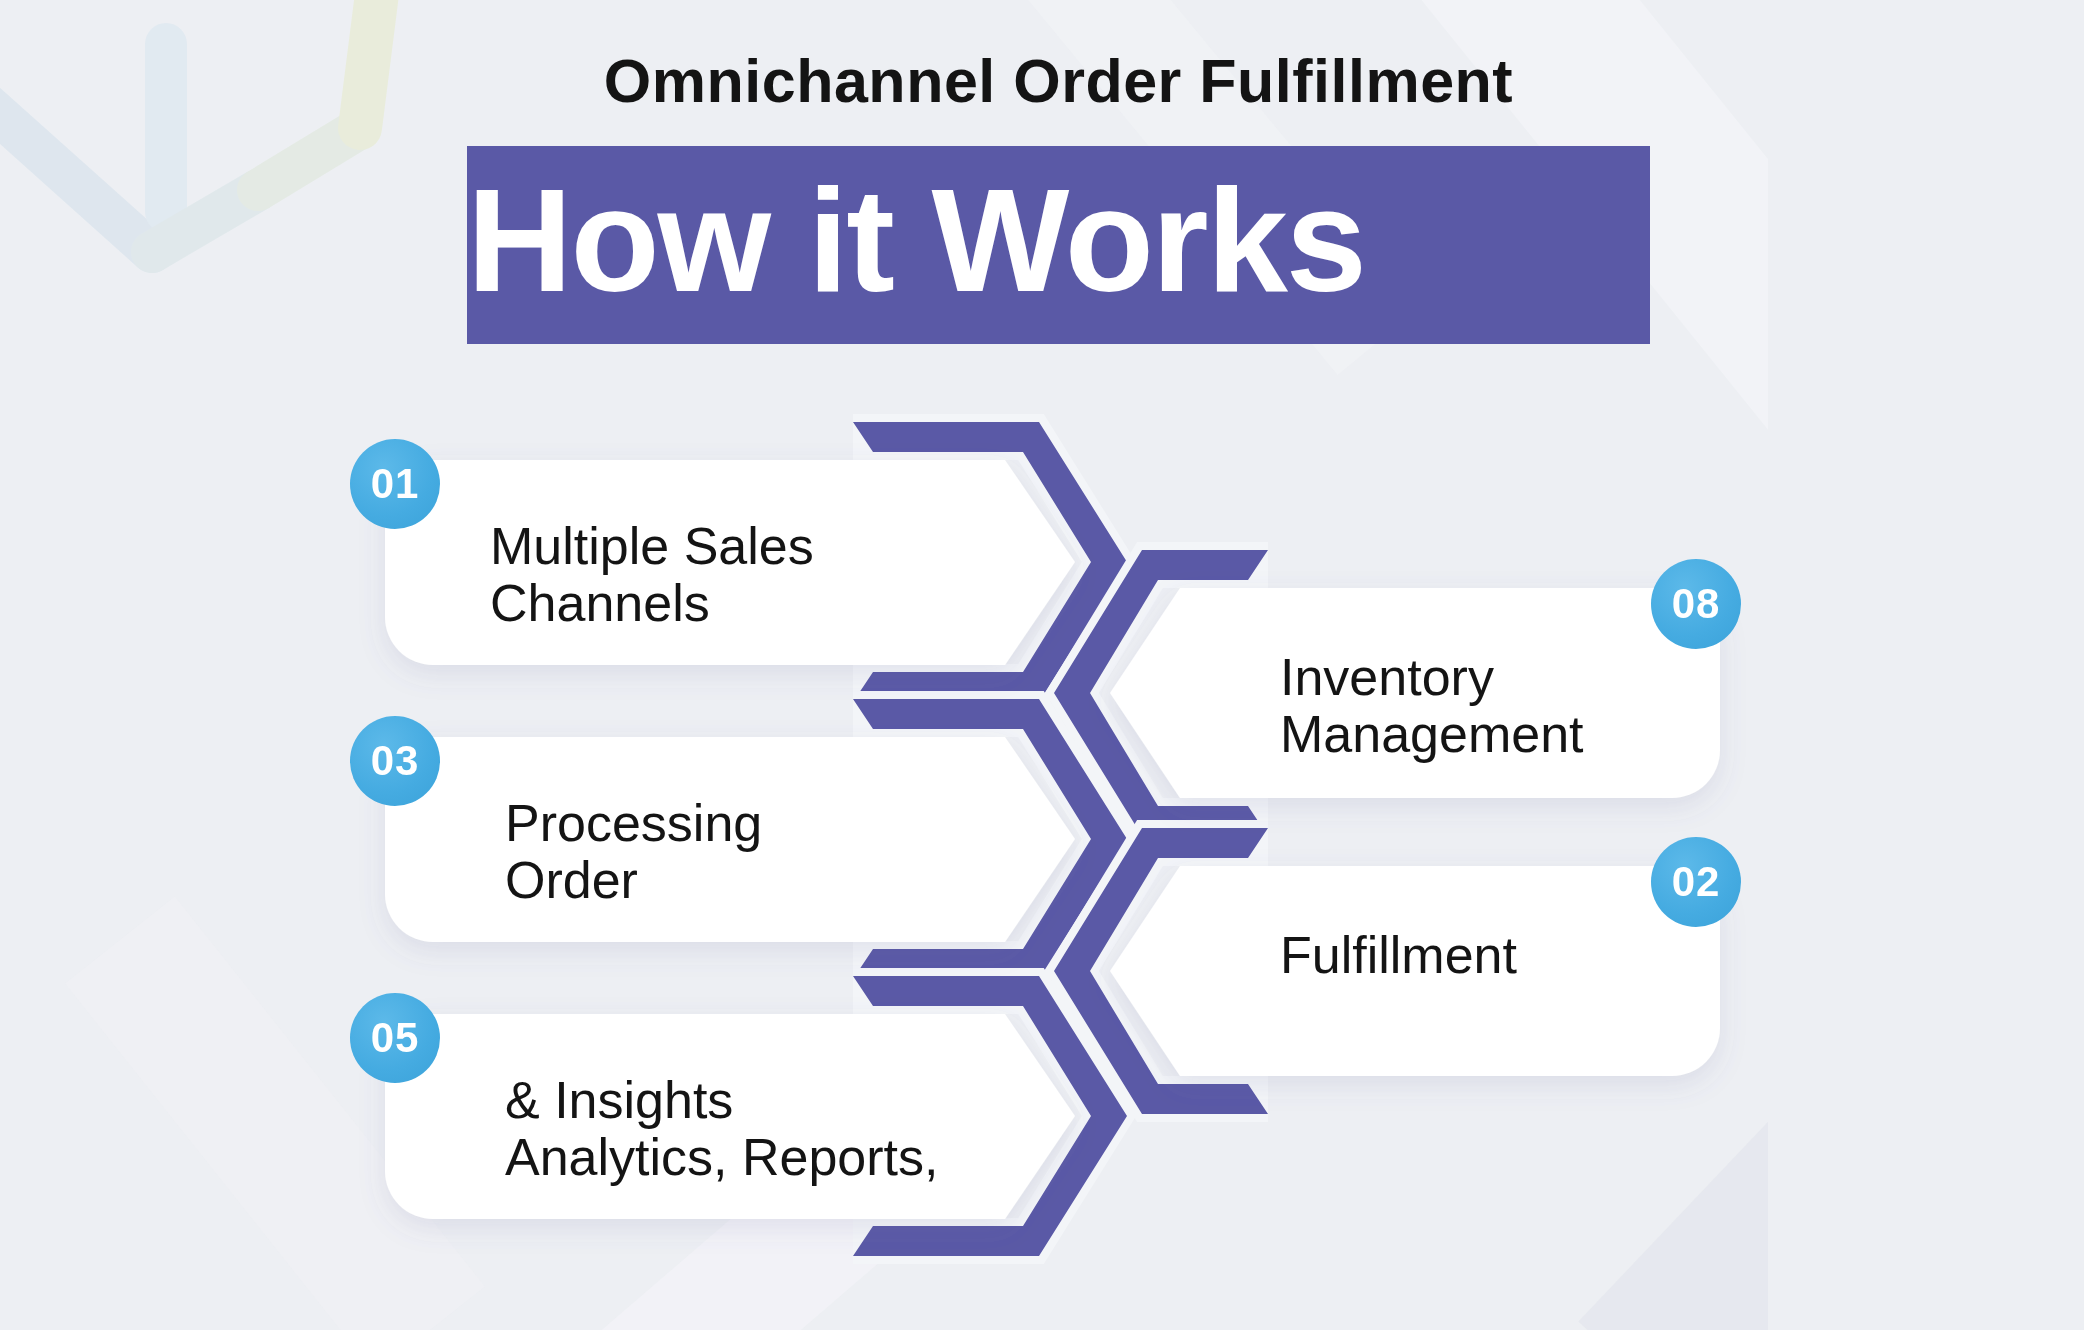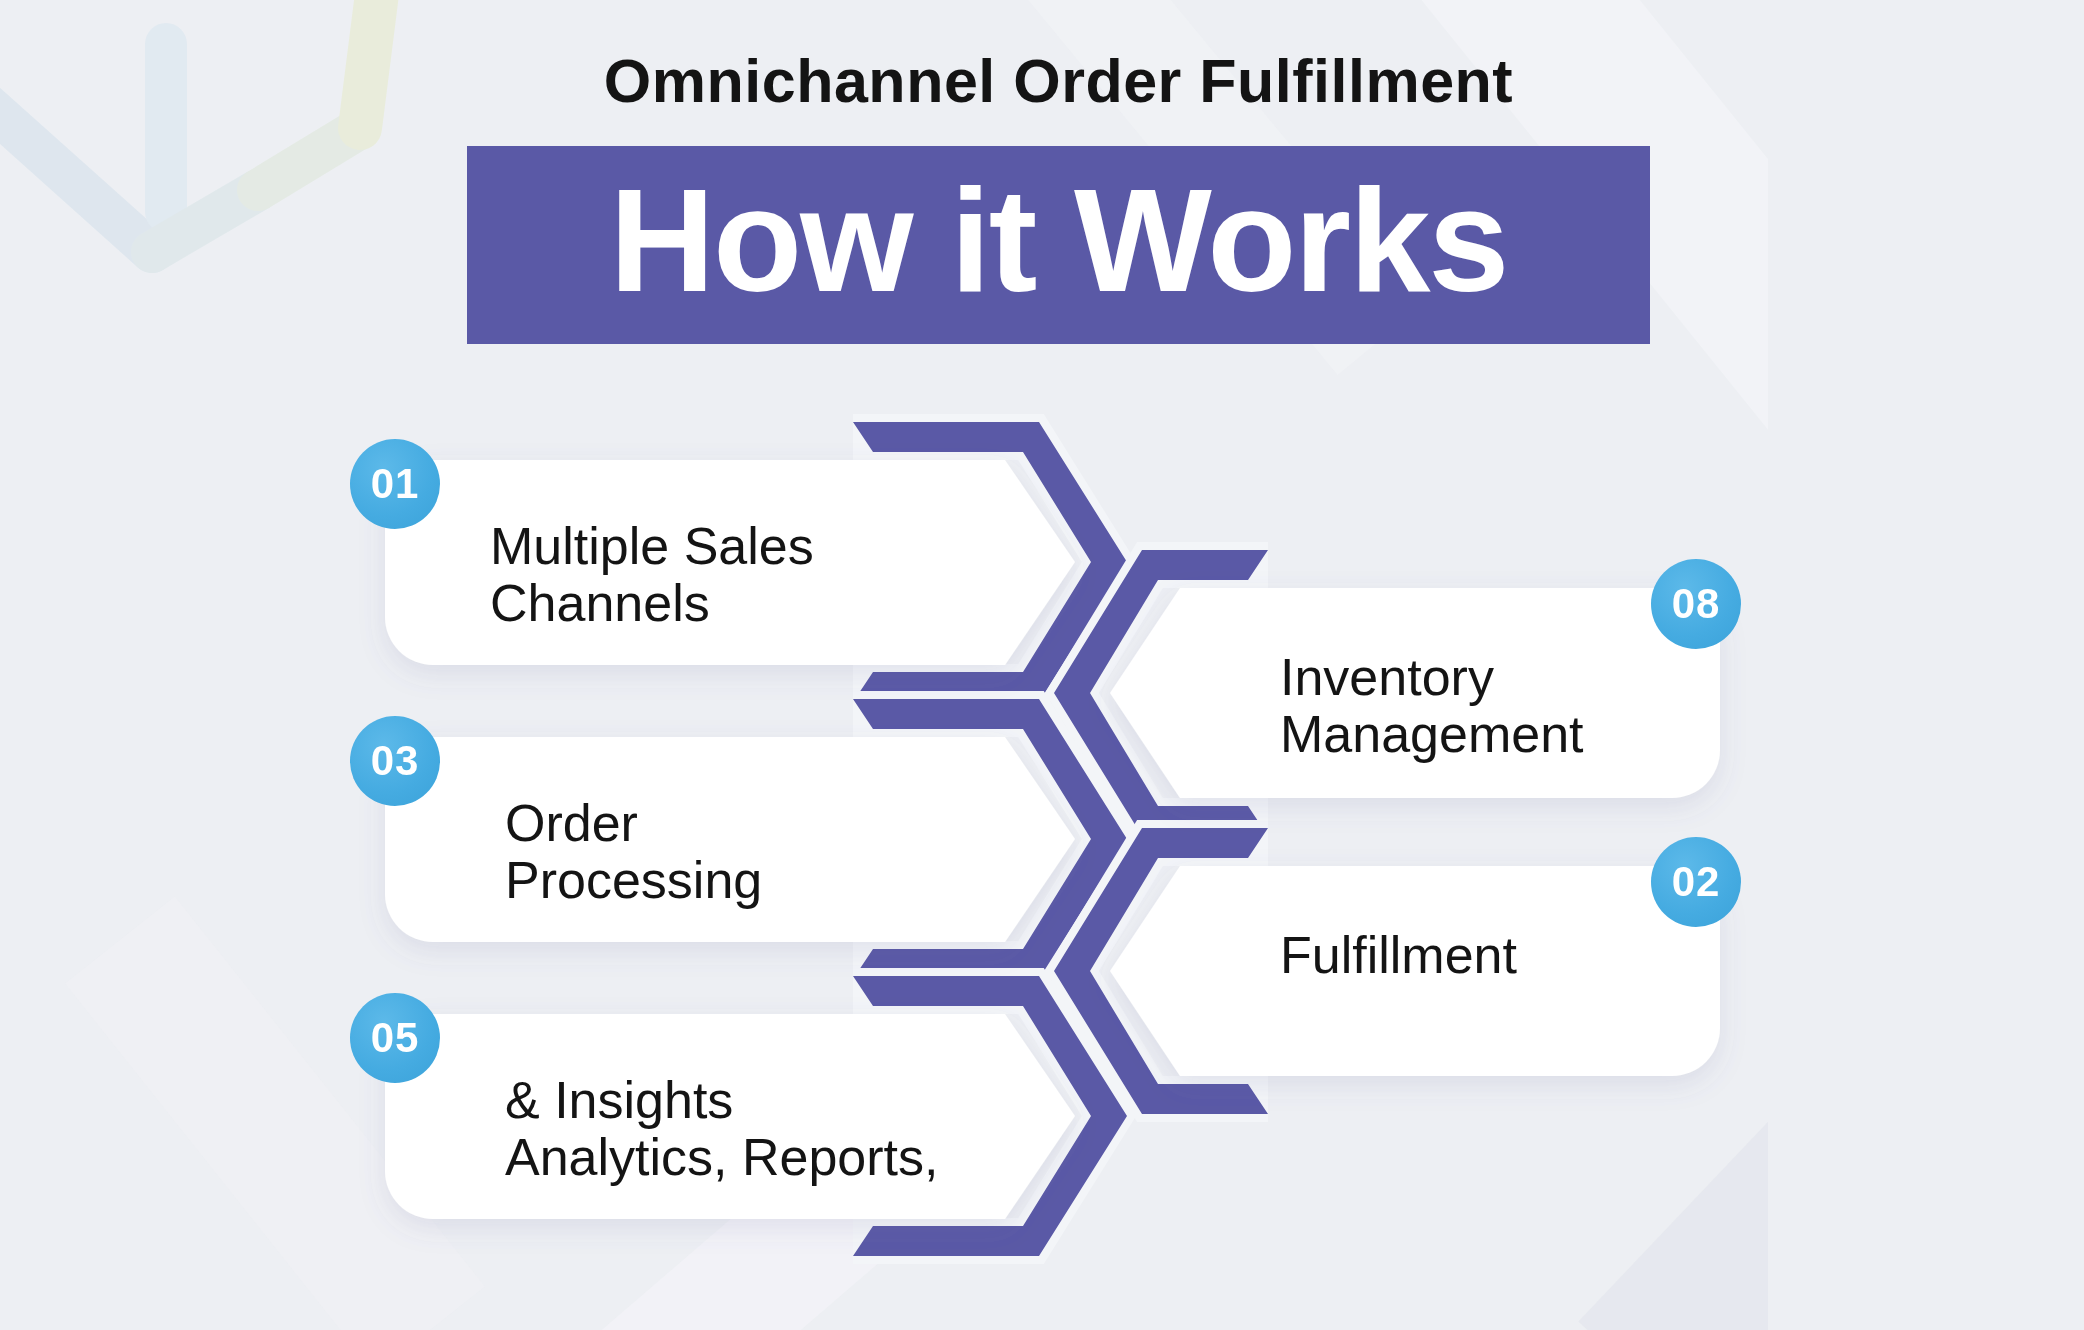--- a/index.html
+++ b/index.html
@@ -15,21 +15,21 @@
   body{font-family:"Liberation Sans","DejaVu Sans",sans-serif;background:var(--bg);}
   .stage{position:relative;width:1768px;height:1330px;overflow:hidden;background:var(--bg);}
   .decor,.lattice{position:absolute;left:0;top:0;width:2084px;height:1330px;display:block;}
   .page-title{
     position:absolute;left:467px;top:46px;width:1183px;
     text-align:center;font-size:61px;font-weight:700;color:var(--text);
     letter-spacing:.5px;white-space:nowrap;
   }
   .banner{
     position:absolute;left:467px;top:146px;width:1183px;height:198px;
-    background:var(--purple);display:flex;align-items:center;justify-content:center;
+    background:var(--purple);display:flex;align-items:center;
   }
   .banner-label{
     color:#fff;font-size:146px;font-weight:800;letter-spacing:-2px;white-space:nowrap;
     transform:translateY(-4px);
   }
   .card-text{
     position:absolute;color:var(--text);font-size:52px;font-weight:500;
     line-height:57px;letter-spacing:0;
   }
   .card-text span{display:block;}
@@ -109,22 +109,22 @@
 
   <div class="card-text ct-1">
     <span>Multiple Sales</span>
     <span>Channels</span>
   </div>
   <div class="card-text ct-2">
     <span>Inventory</span>
     <span>Management</span>
   </div>
   <div class="card-text ct-3">
+    <span>Processing</span>
     <span>Order</span>
-    <span>Processing</span>
   </div>
   <div class="card-text ct-4">
     <span>Fulfillment</span>
   </div>
   <div class="card-text ct-5">
     <span>&amp; Insights</span>
     <span>Analytics, Reports,</span>
   </div>
 
   <div class="badge b-1">

